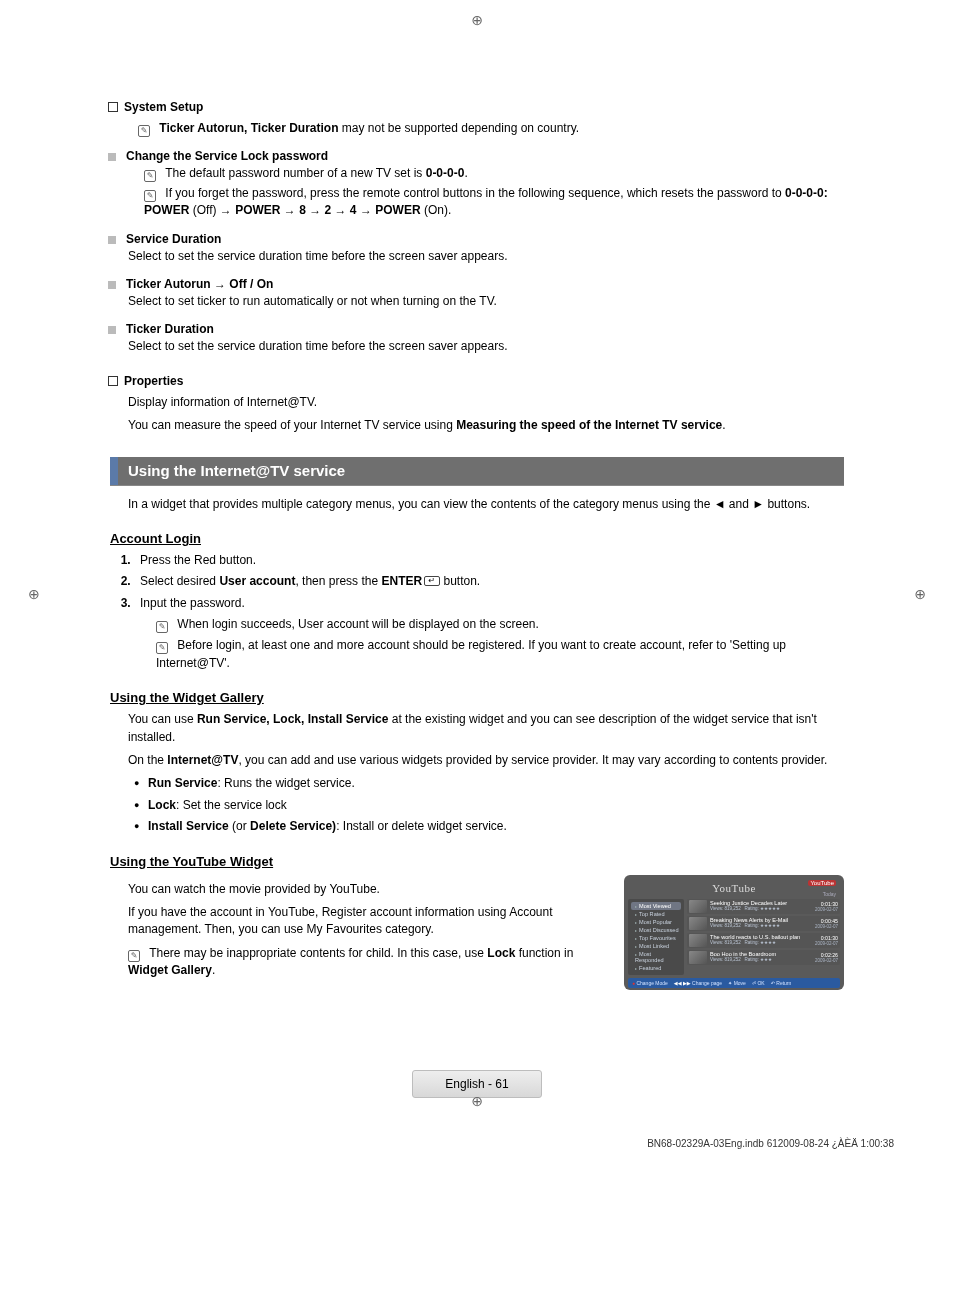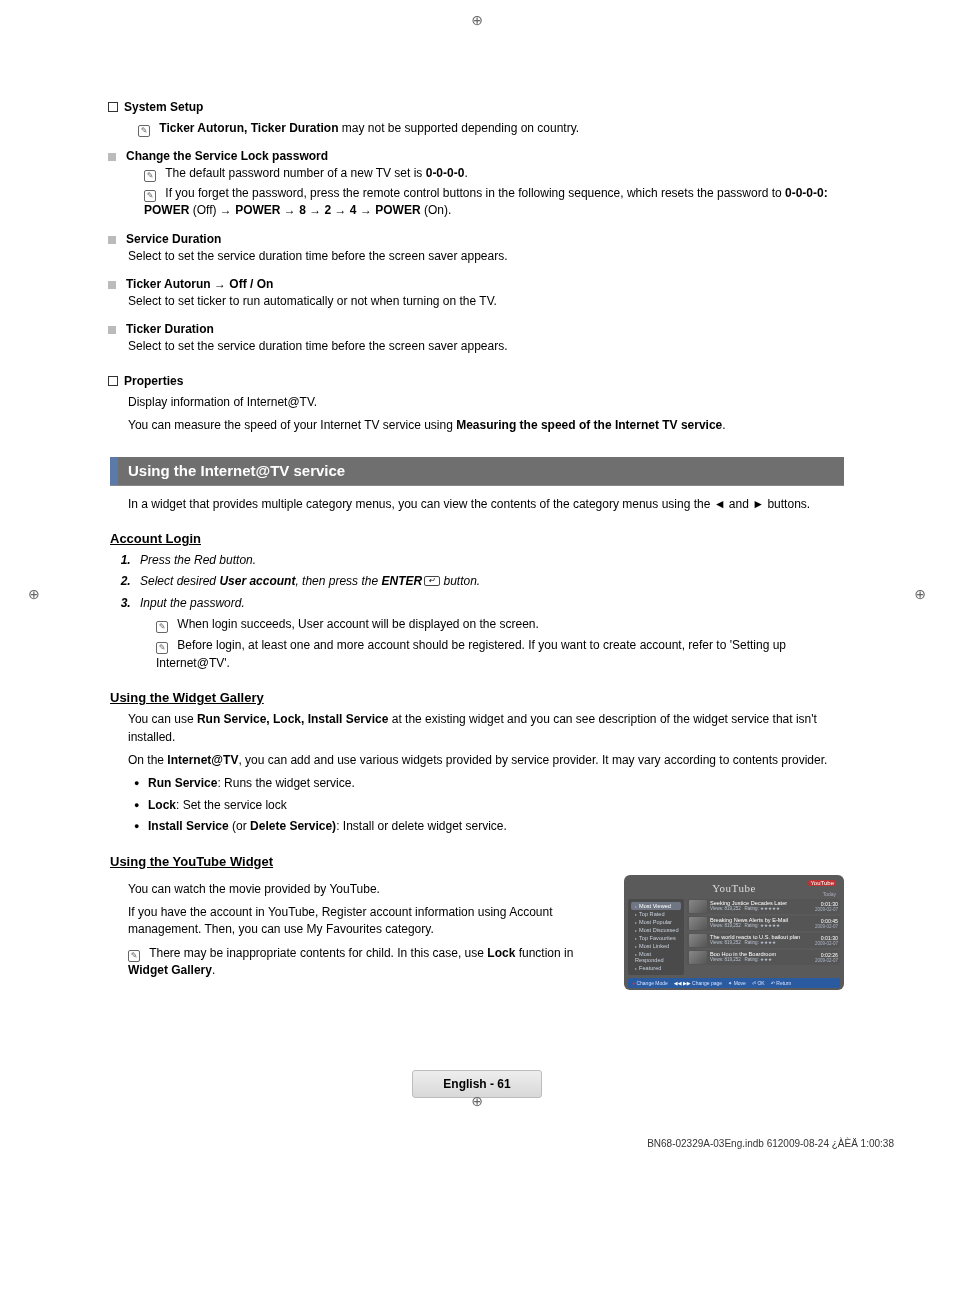--- a/index.html
+++ b/index.html
@@ -54,21 +54,21 @@
   }
   .section-bar .accent { width: 8px; background: #5b7aa8; }
   .section-bar .title {
     flex: 1; background: #6f6f6f; color: #fff; font-size: 15px; font-weight: bold;
     padding: 5px 10px 6px 10px;
   }
   .intro { margin: 8px 0 2px 18px; line-height: 1.45; }
 
   .h3 { font-size: 13px; font-weight: bold; text-decoration: underline; margin: 18px 0 6px 0; }
 
-  ol.steps { margin: 4px 0 0 24px; font-style: italic; }
+  ol.steps { margin: 4px 0 0 24px; }
   ol.steps li { margin: 4px 0; line-height: 1.45; padding-left: 6px; }
   ol.steps li::marker { font-weight: bold; }
   .step-note { margin: 4px 0 0 46px; line-height: 1.45; }
 
   .para { margin: 6px 0 0 18px; line-height: 1.45; }
   ul.bullets { list-style: none; margin: 6px 0 0 24px; }
   ul.bullets li { margin: 4px 0; line-height: 1.45; position: relative; padding-left: 14px; }
   ul.bullets li::before { content: "●"; position: absolute; left: 0; font-size: 9px; top: 2px; }
 
   .yt-wrap { display: flex; gap: 18px; margin-top: 6px; }
@@ -95,21 +95,21 @@
   .yt-right { text-align: right; width: 30px; }
   .yt-dur { color: #fff; font-size: 5.2px; }
   .yt-date { color: #aab4c4; font-size: 4.5px; }
   .yt-foot { background: #2a5aa0; color: #cfe0ff; font-size: 5px; padding: 2px 4px; margin-top: 3px; border-radius: 2px; display: flex; gap: 6px; flex-wrap: wrap; }
   .yt-foot span.red::before{content:"● ";color:#d33;}
   .yt-foot span.nav::before{content:"◀◀ ▶▶ ";color:#fff;}
 
   .page-label {
     width: 130px; margin: 80px auto 0 auto; text-align: center;
     background: linear-gradient(#eee, #d8d8d8); border: 1px solid #bdbdbd;
-    border-radius: 3px; padding: 6px 0; font-weight: bold; font-size: 12px;
+    border-radius: 3px; padding: 6px 0; font-weight: normal; font-size: 12px;
   }
   .footer { display: flex; justify-content: flex-end; font-size: 10px; color: #333; margin: 40px 60px 0 60px; }
 
   b { font-weight: bold; }
 </style>
 </head>
 <body>
 
 <span class="print-mark top">⊕</span>
 <span class="print-mark left">⊕</span>

